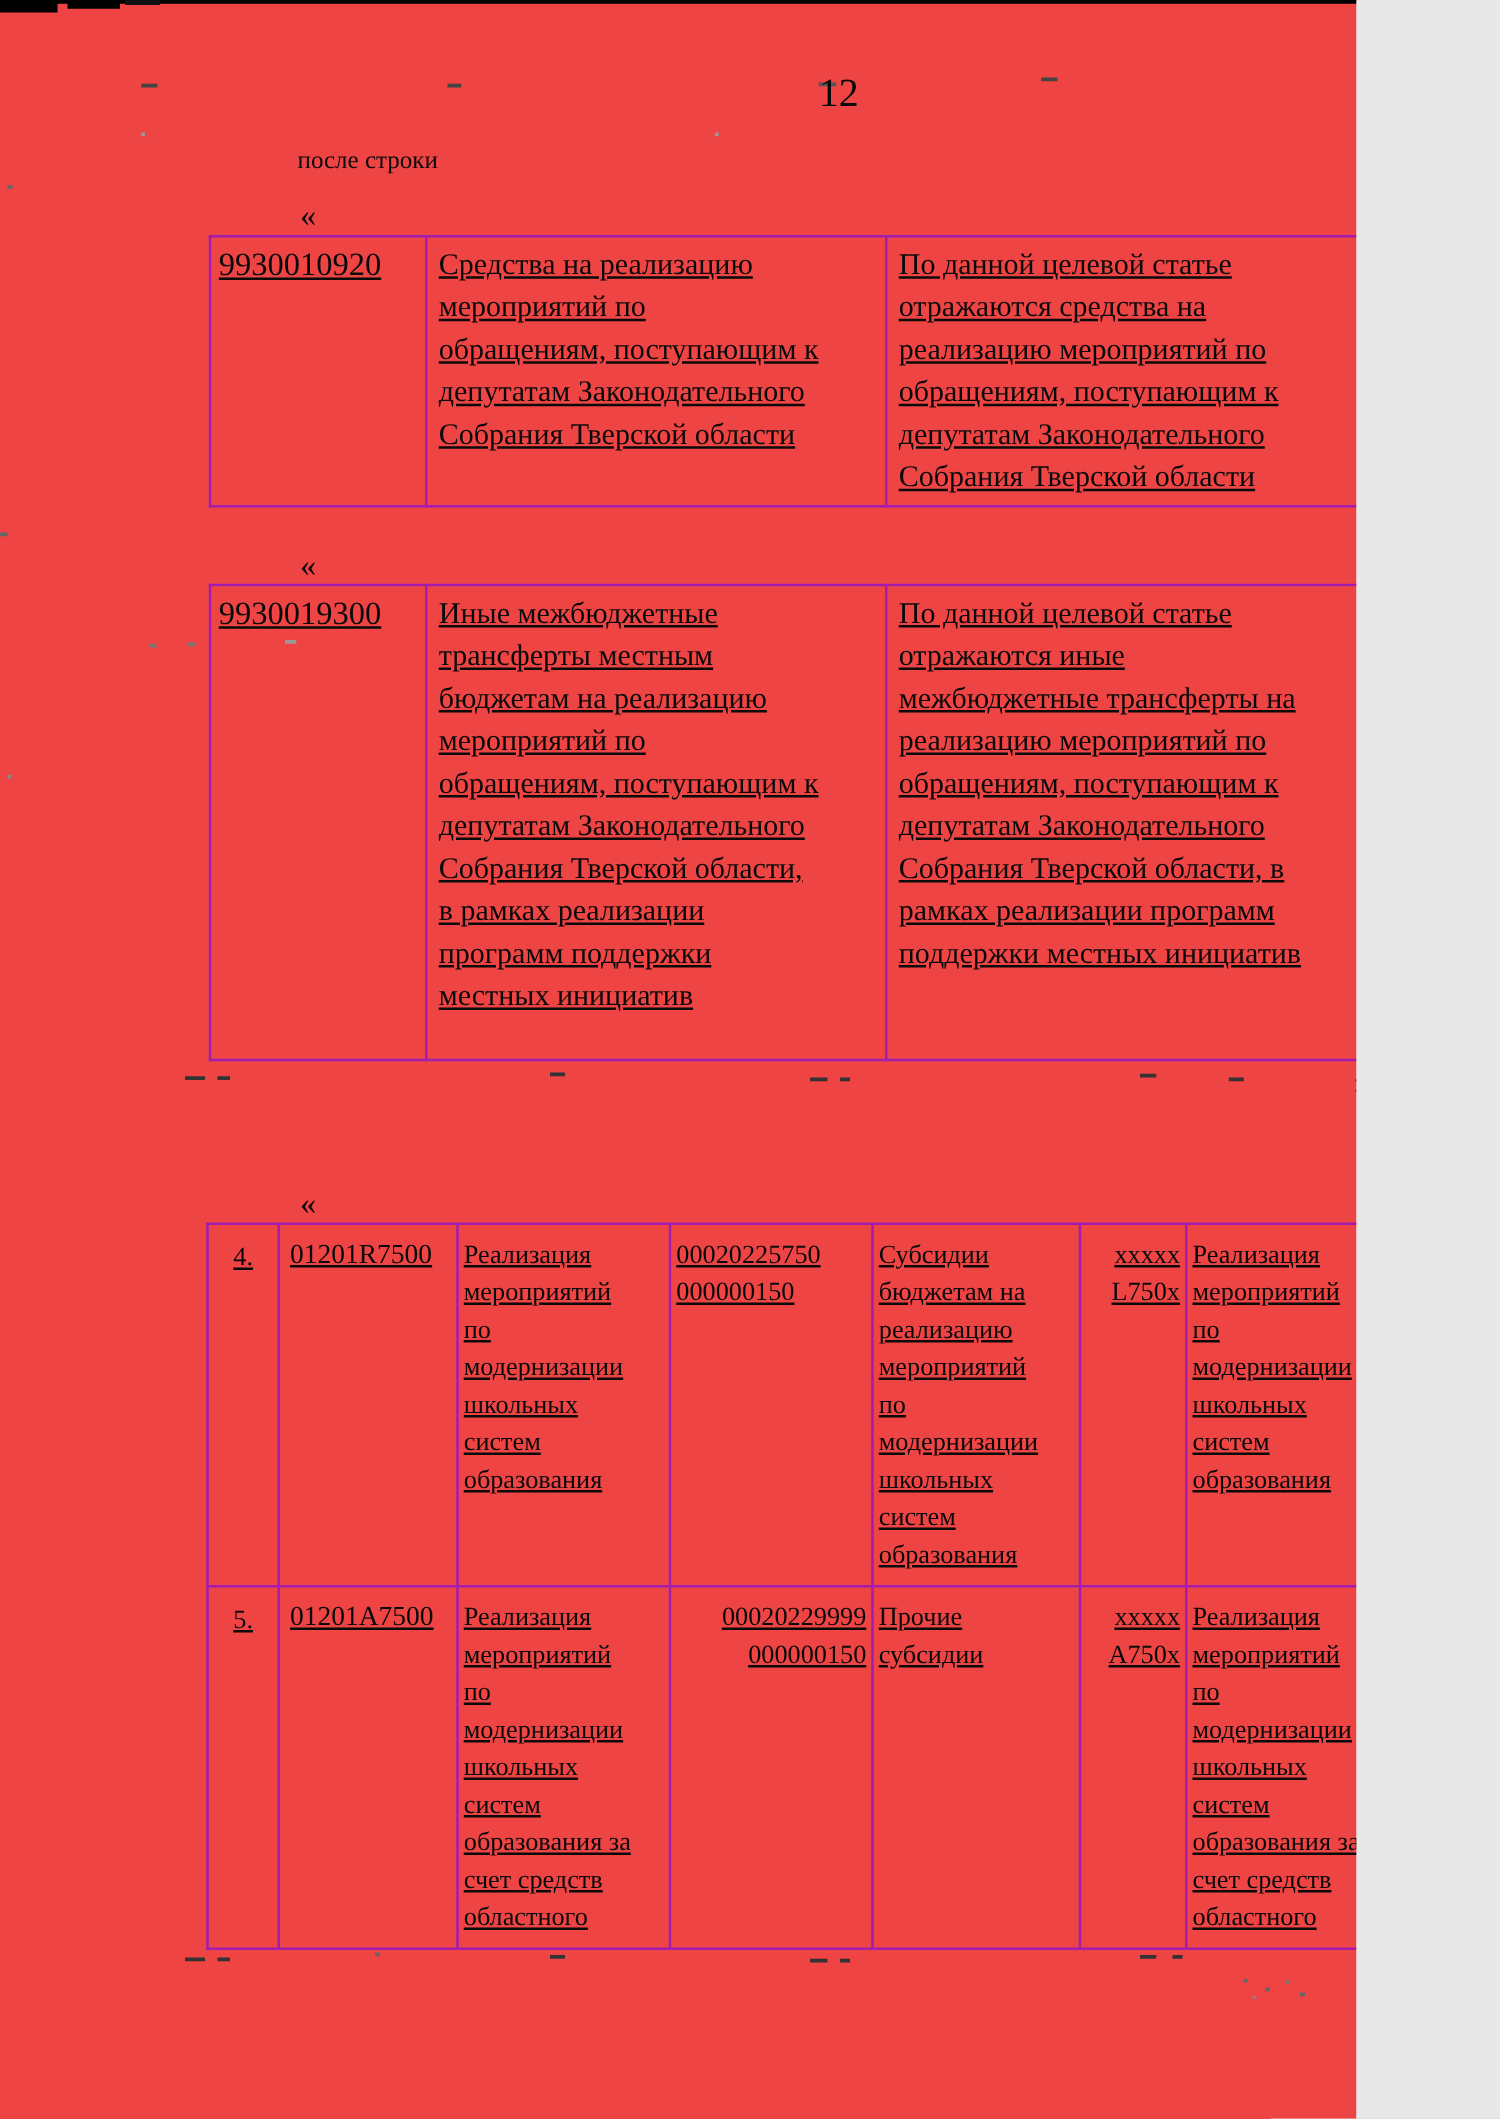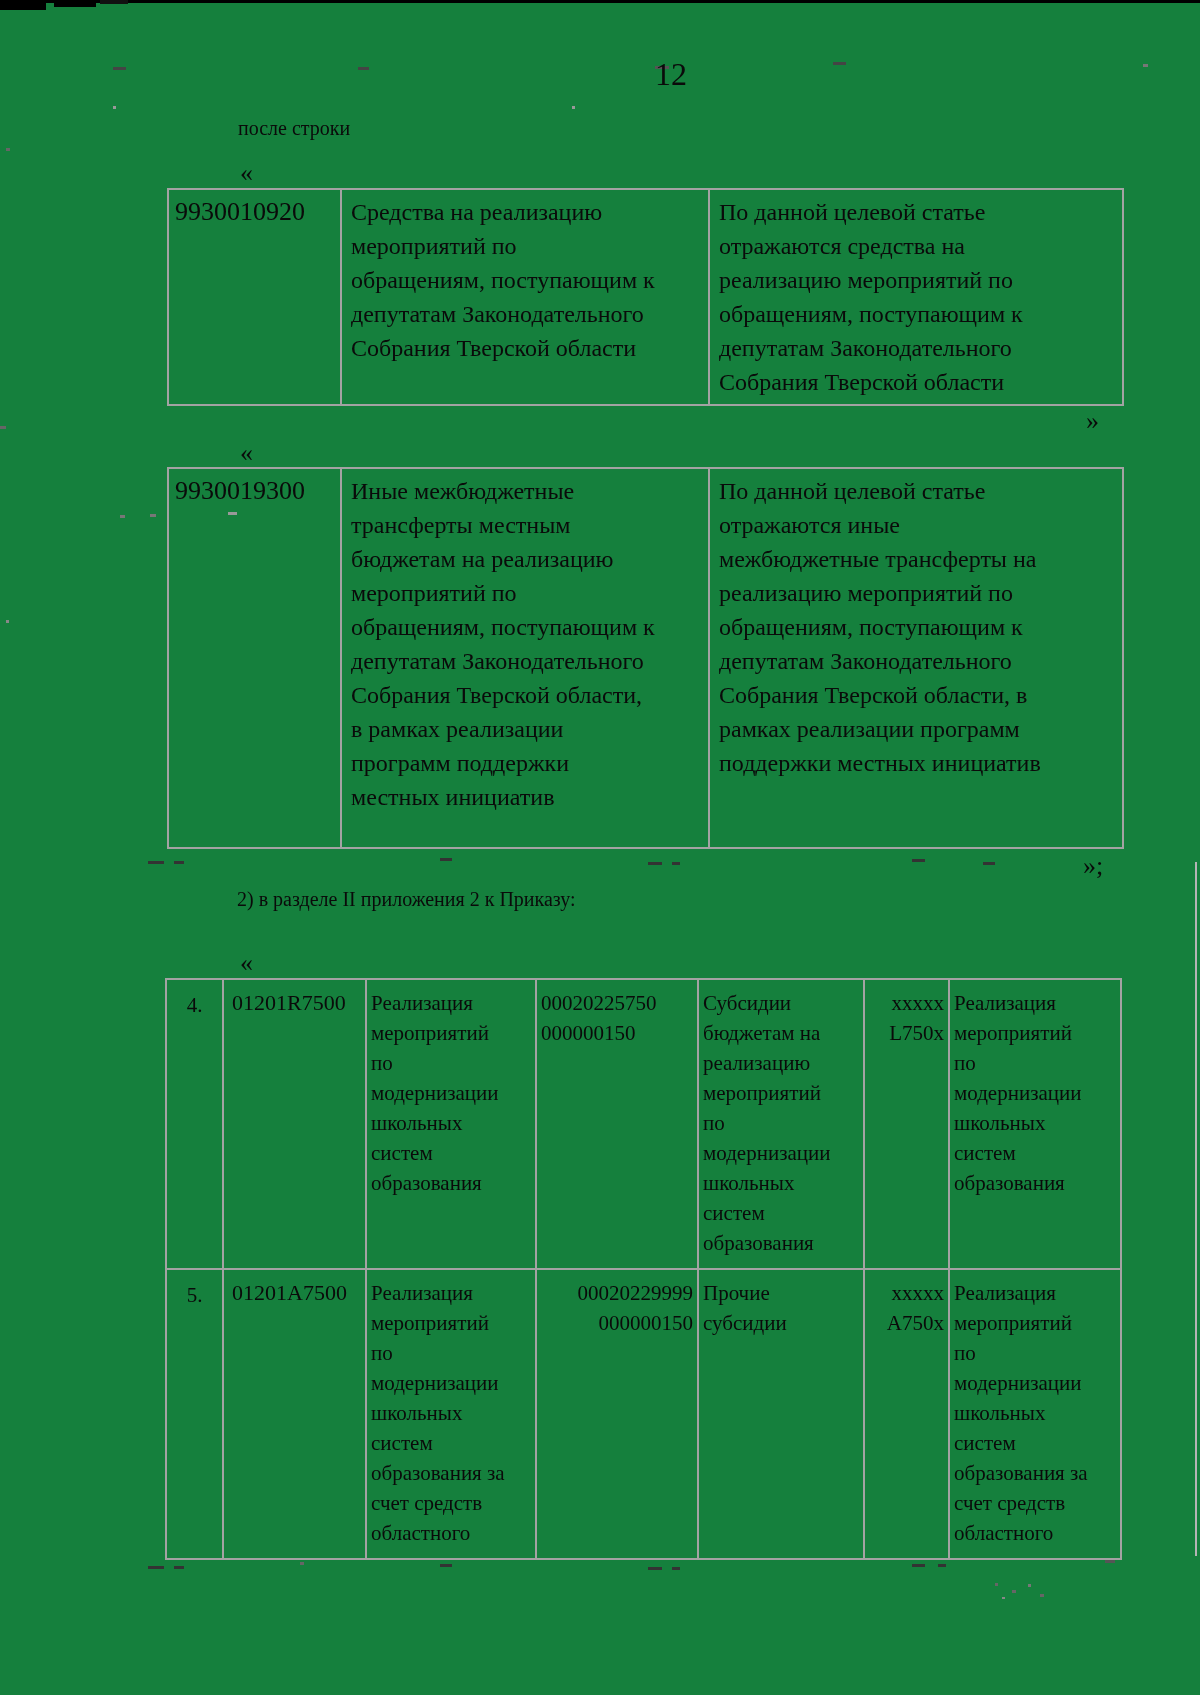--- a/index.html
+++ b/index.html
@@ -1,42 +1,43 @@
 <!DOCTYPE html>
 <html><head>
 <meta charset="utf-8">
 <style>
   html,body{margin:0;padding:0;background:#e8e8e8;}
   .page{
     position:relative;
-    width:1200px;height:1695px;
-    background:#15803d;
+    width:1085px;height:1695px;
+    background:#ef4444;
     font-family:"Liberation Serif","DejaVu Serif",serif;
     color:#0a0a0a;
     overflow:hidden;
   }
   .txt{
     position:absolute;
     font-size:20px;
     line-height:30px;
     white-space:nowrap;
     color:#0a0a0a;
   }
   .pagenum{font-size:32px;line-height:32px;}
   .quote{font-size:26px;line-height:26px;}
   table{
     position:absolute;
     border-collapse:collapse;
     table-layout:fixed;
   }
   td{
-    border:2px solid #a3a3a3;
+    border:2px solid #a21caf;
     vertical-align:top;
     color:#0a0a0a;
     overflow:hidden;
+    text-decoration:underline;
   }
   .qt td{
     font-size:24px;
     line-height:34px;
     padding:5px 8px 5px 9px;
   }
   .qt td.code{
     font-size:26px;
     padding-left:6px;
   }
@@ -157,21 +158,20 @@
 депутатам Законодательного
 Собрания Тверской области, в
 рамках реализации программ
 поддержки местных инициатив</td>
     </tr>
   </tbody>
     </table>
 
   <div class="txt quote" style="left:1083px;top:853px;">»;</div>
 
-  <div class="txt" style="left:237px;top:884px;">2) в разделе II приложения 2 к Приказу:</div>
   <div class="txt quote" style="left:240px;top:950px;">«</div>
 
   <table class="t3" style="left:165px;top:978px;width:955px;">
     <colgroup>
       <col style="width:57px">
         <col style="width:143px">
         <col style="width:170px">
       <col style="width:162px">
         <col style="width:166px">
         <col style="width:85px">

